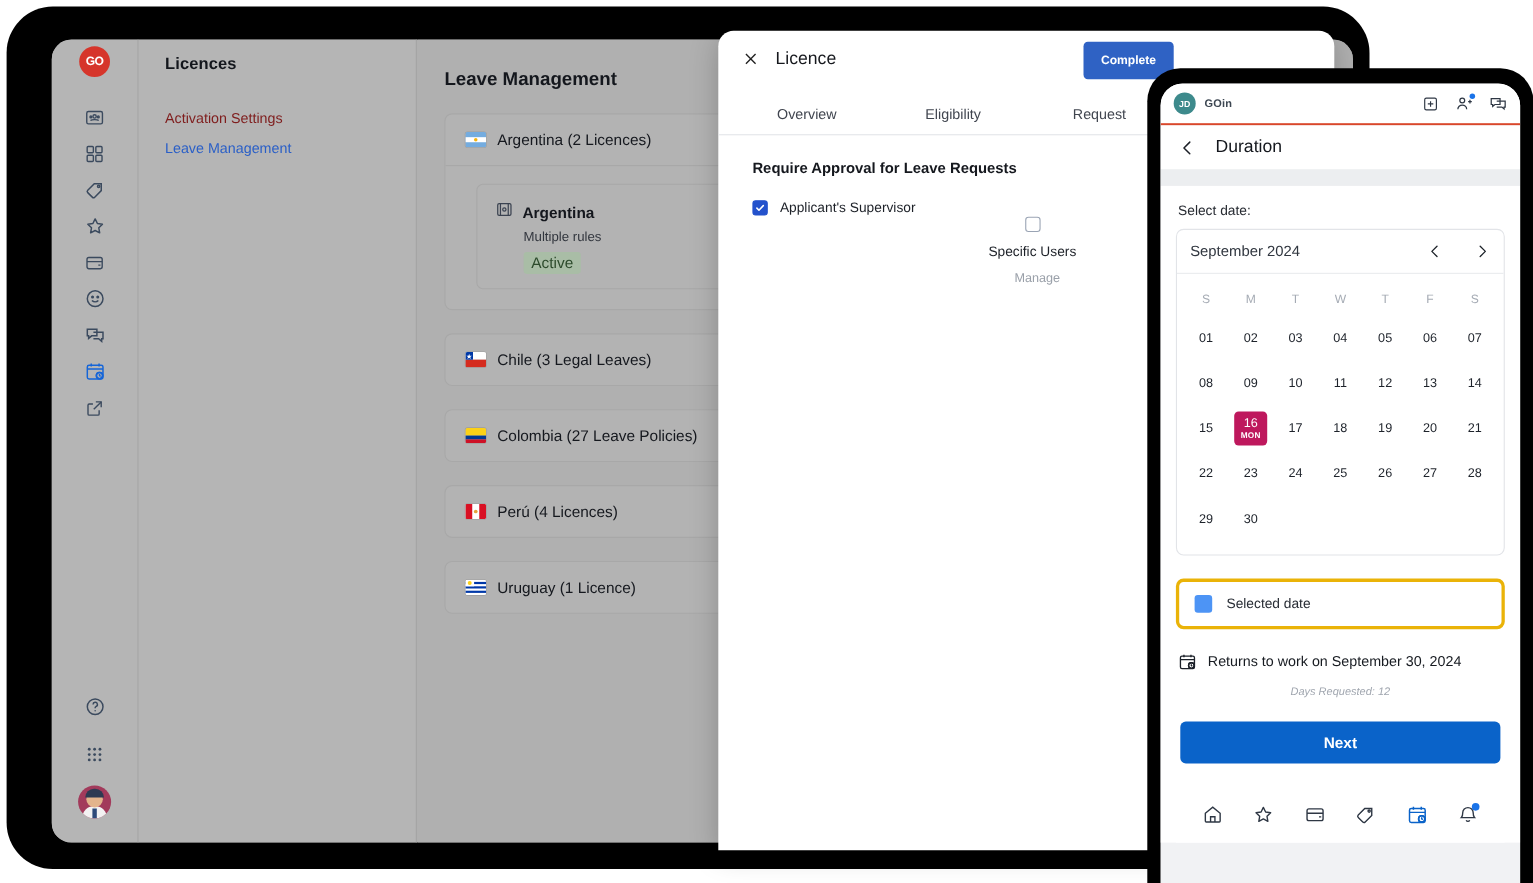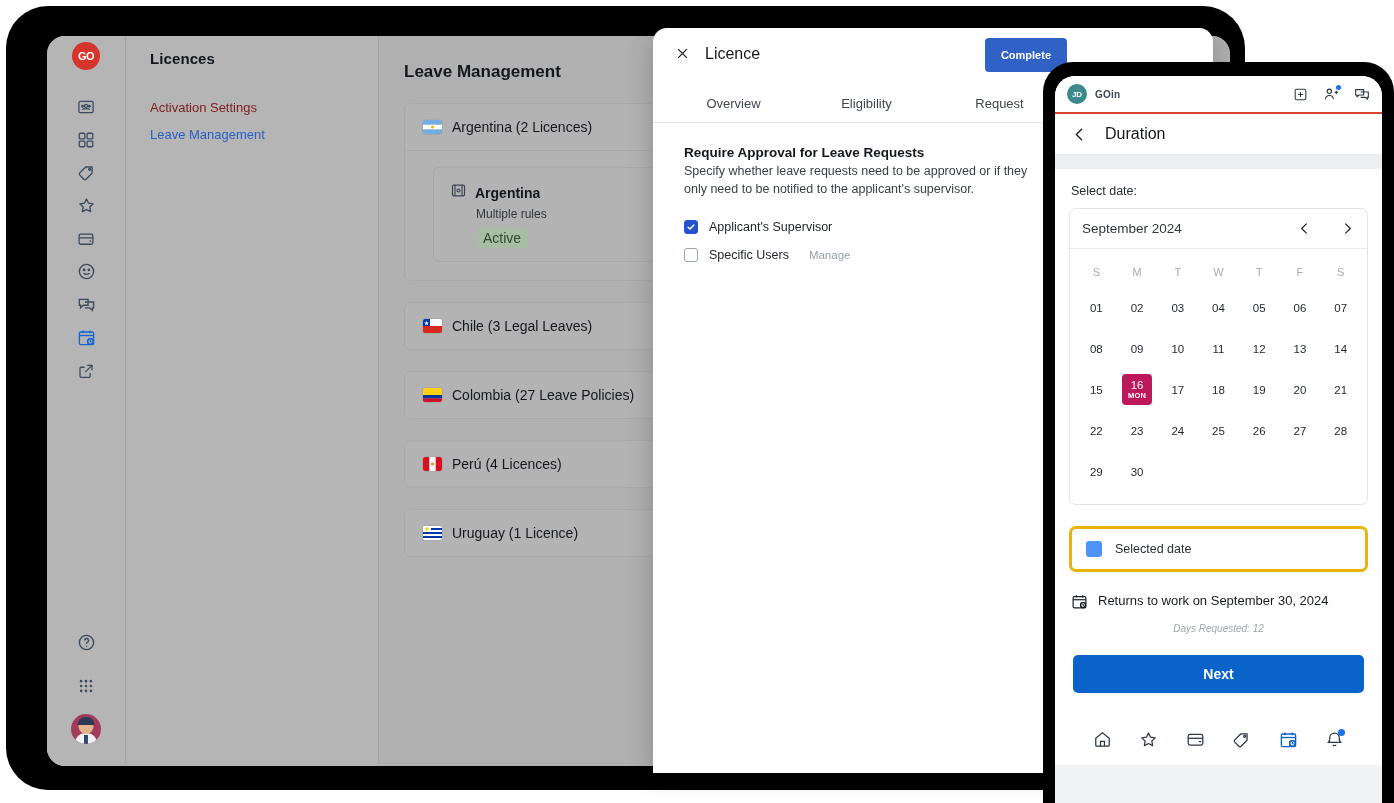--- a/index.html
+++ b/index.html
@@ -477,32 +477,31 @@
 
     <div class="lp-tabs">
       <div class="lp-tab">Overview</div>
       <div class="lp-tab">Eligibility</div>
       <div class="lp-tab">Request</div>
       <div class="lp-tab active">Approval</div>
     </div>
 
     <div class="lp-body">
       <div class="lp-h">Require Approval for Leave Requests</div>
-      <div class="lp-p">Specify whether leave requests need to be approved or if they only need to be notified to the applicant's supervisor.</div>
 
       <div class="lp-check-row">
         <span class="cbox checked">
           <svg width="10" height="10" viewBox="0 0 24 24" fill="none" stroke="#fff" stroke-width="3.4" stroke-linecap="round" stroke-linejoin="round">
             <path d="M5 12.5l4.5 4.5L19 7"></path>
           </svg>
         </span>
         <span class="lp-check-label">Applicant's Supervisor</span>
       </div>
 
-      <div class="lp-check-row" style="margin-top:14px;">
+      <div class="lp-check-row" style="margin-top:1px;flex-direction:column;">
         <span class="cbox">
           
         </span>
         <span class="lp-check-label">Specific Users</span>
         <span class="lp-manage">Manage</span>
       </div>
     </div>
   </div>
 
   <div class="phone-bezel"></div>

